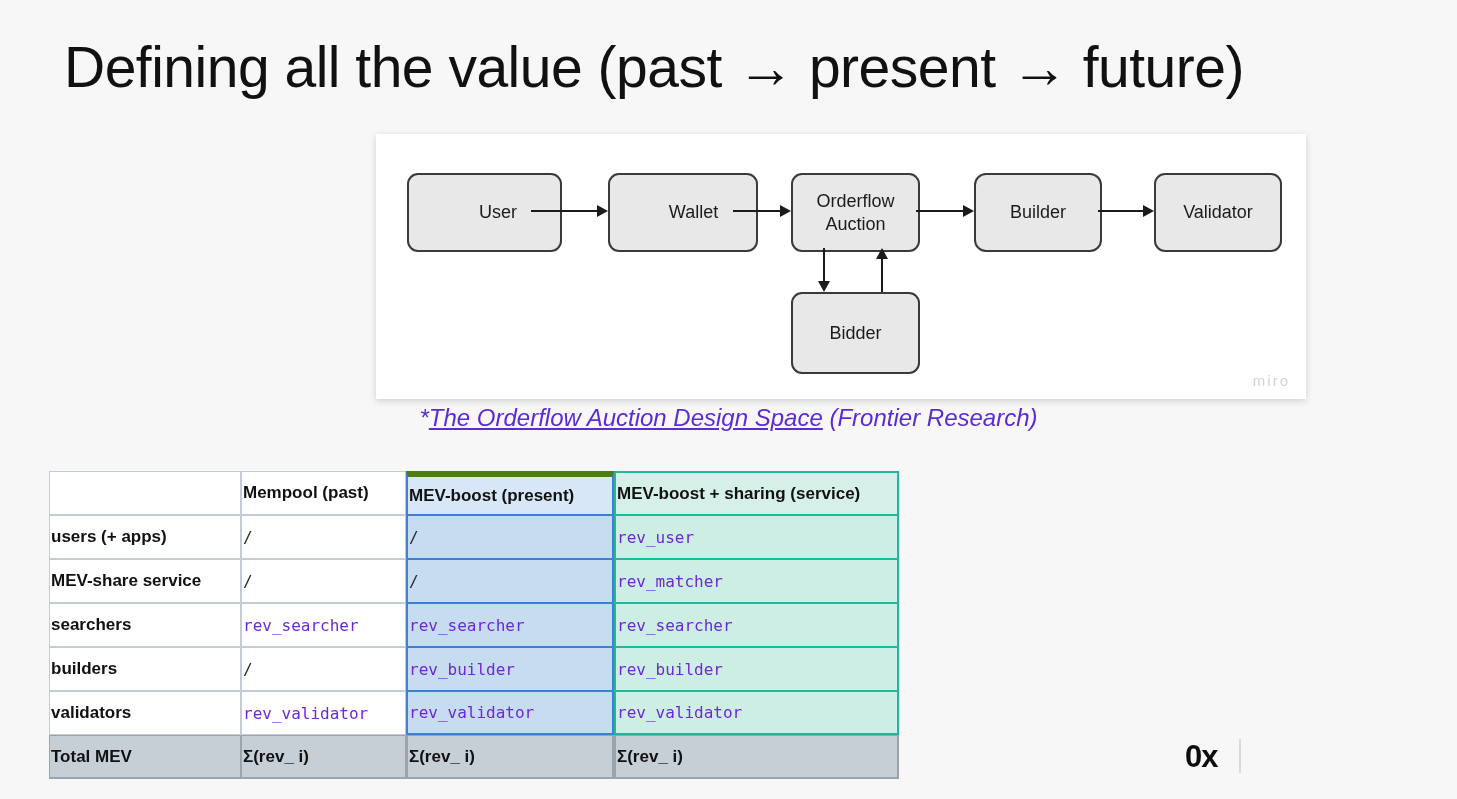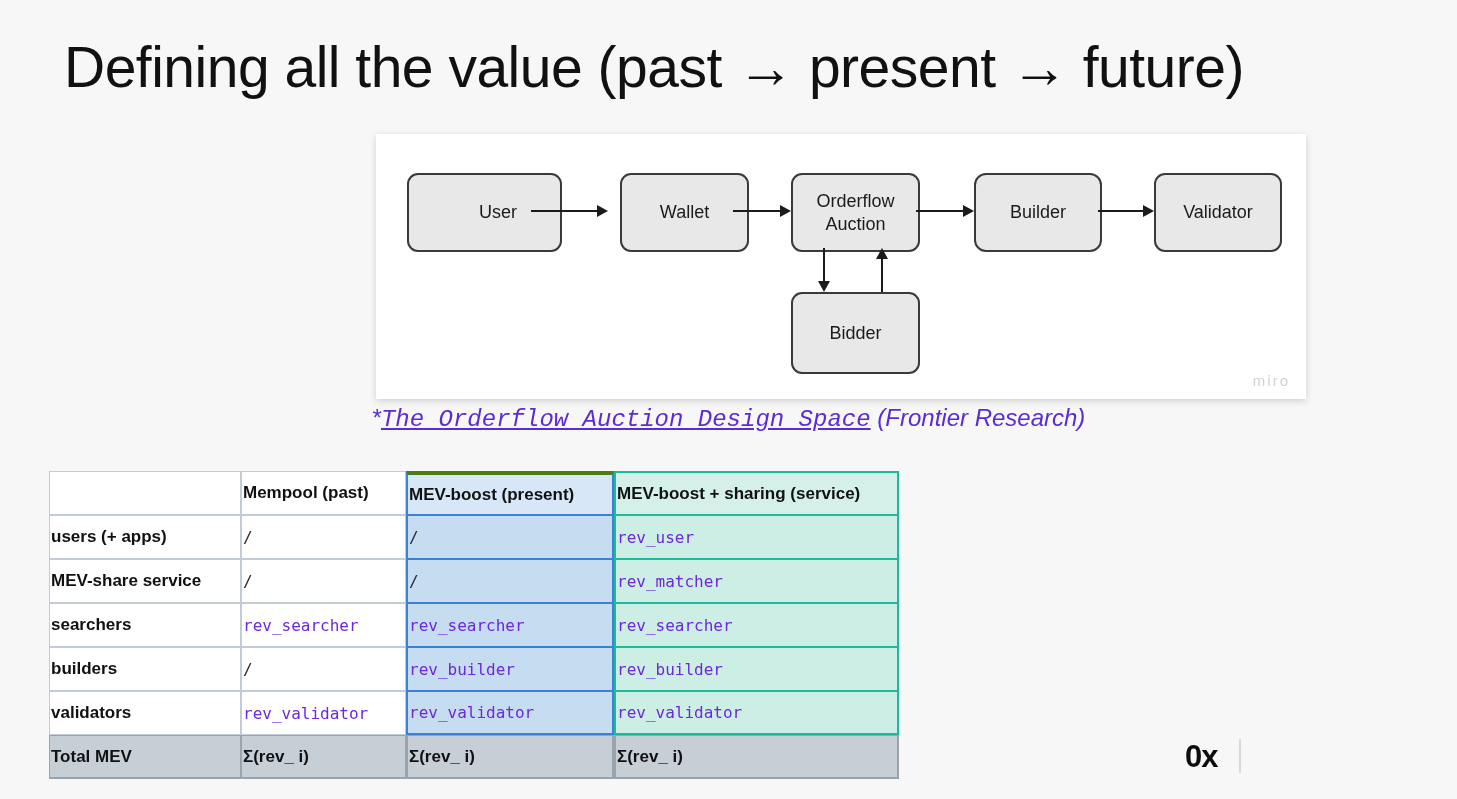--- a/index.html
+++ b/index.html
@@ -44,21 +44,21 @@
     position:absolute;right:16px;bottom:10px;
     font-size:15px;color:#d2d2d2;letter-spacing:2px;
   }
 
   
   #caption{
     position:absolute;left:0;top:404px;width:1457px;
     text-align:center;
     font-size:24px;font-style:italic;color:#5b2bd6;
   }
-  #caption .lnk{text-decoration:underline;font-family:Liberation Mono, monospace;}
+  #caption .lnk{text-decoration:underline;}
 
   
   #value-table{
     position:absolute;left:49px;top:471px;
     border-collapse:separate;border-spacing:0;
     table-layout:fixed;
   }
   #value-table td,#value-table th{
     border:1px solid #c3ccd4;
     padding:0 1px;
@@ -79,21 +79,21 @@
   
   #value-table .c-present{
     background:#c6dcf1;
     border-left:2px solid #3b82d6;
     border-right:2px solid #3b82d6;
     border-top:1px solid #3b82d6;
     border-bottom:1px solid #3b82d6;
   }
   #value-table th.c-present{
     background:#d7e7f8;
-    border-top:4px solid #4d7c0f;
+    border-top:6px solid #4d7c0f;
   }
   
   #value-table .c-future{
     background:#cdeee4;
     border-left:2px solid #20b89a;
     border-right:2px solid #20b89a;
     border-top:1px solid #20b89a;
     border-bottom:1px solid #20b89a;
   }
   #value-table th.c-future{
@@ -132,21 +132,21 @@
 <body>
 
 <div id="slide-title">Defining all the value (past → present → future)</div>
 
 <div id="diagram-card">
 
   <div class="node" style="left:31px;top:39px;width:124px;height:75px;padding-left:27px;">
     <span>User</span>
   </div>
 
-  <div class="node" style="left:244px;top:39px;width:125px;height:75px;">
+  <div class="node" style="left:232px;top:39px;width:125px;height:75px;padding-left:21px;">
     <span>Wallet</span>
   </div>
 
   <div class="node" style="left:415px;top:39px;width:125px;height:75px;flex-direction:column;">
     <span>Orderflow</span>
     <span>Auction</span>
   </div>
 
   <div class="node" style="left:598px;top:39px;width:124px;height:75px;border-radius:12px;">
     <span>Builder</span>

